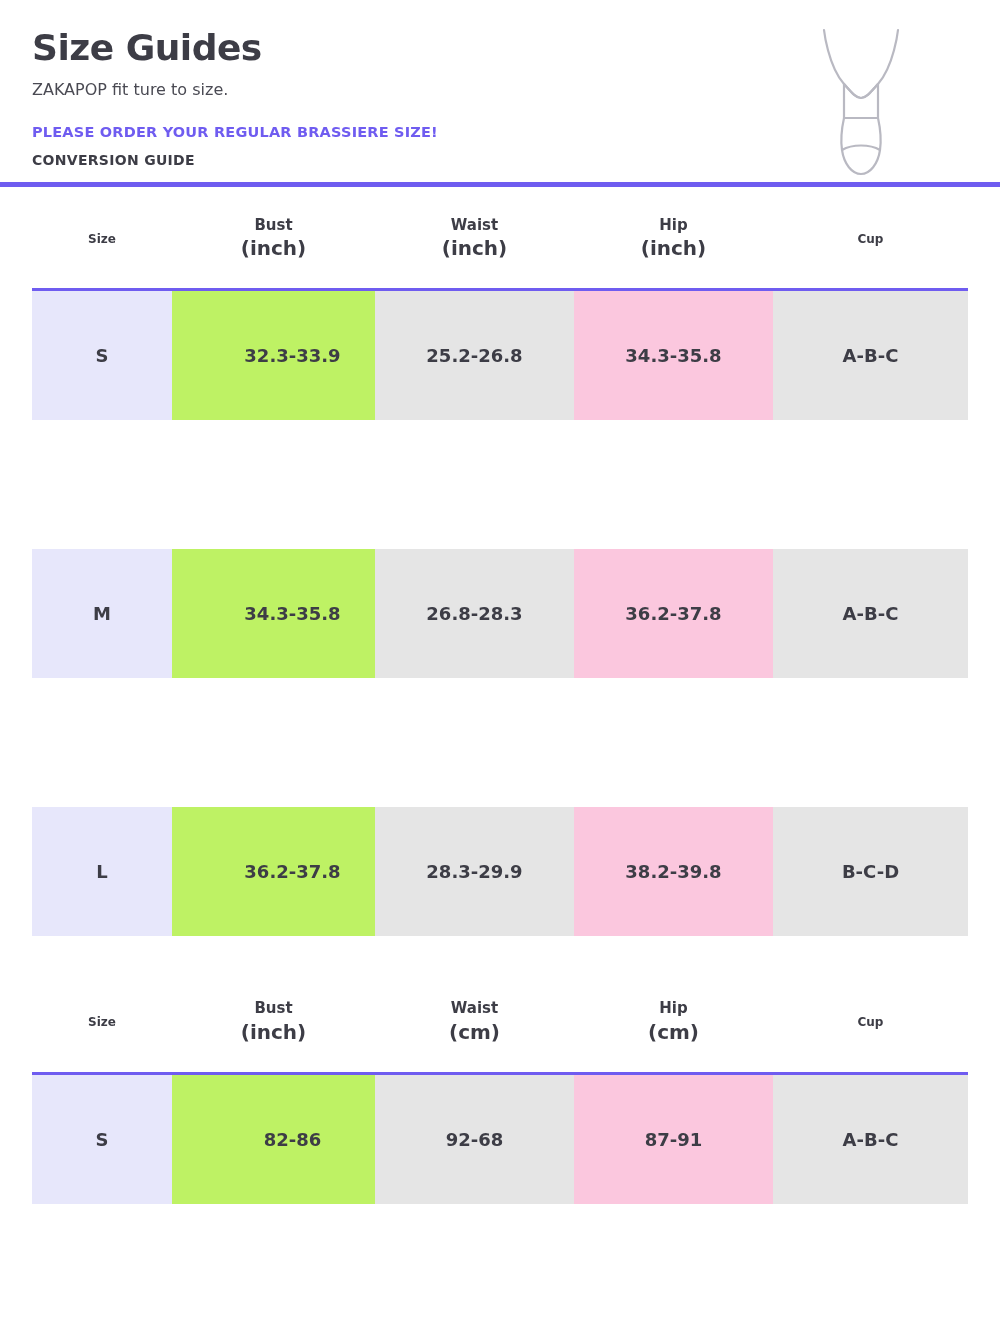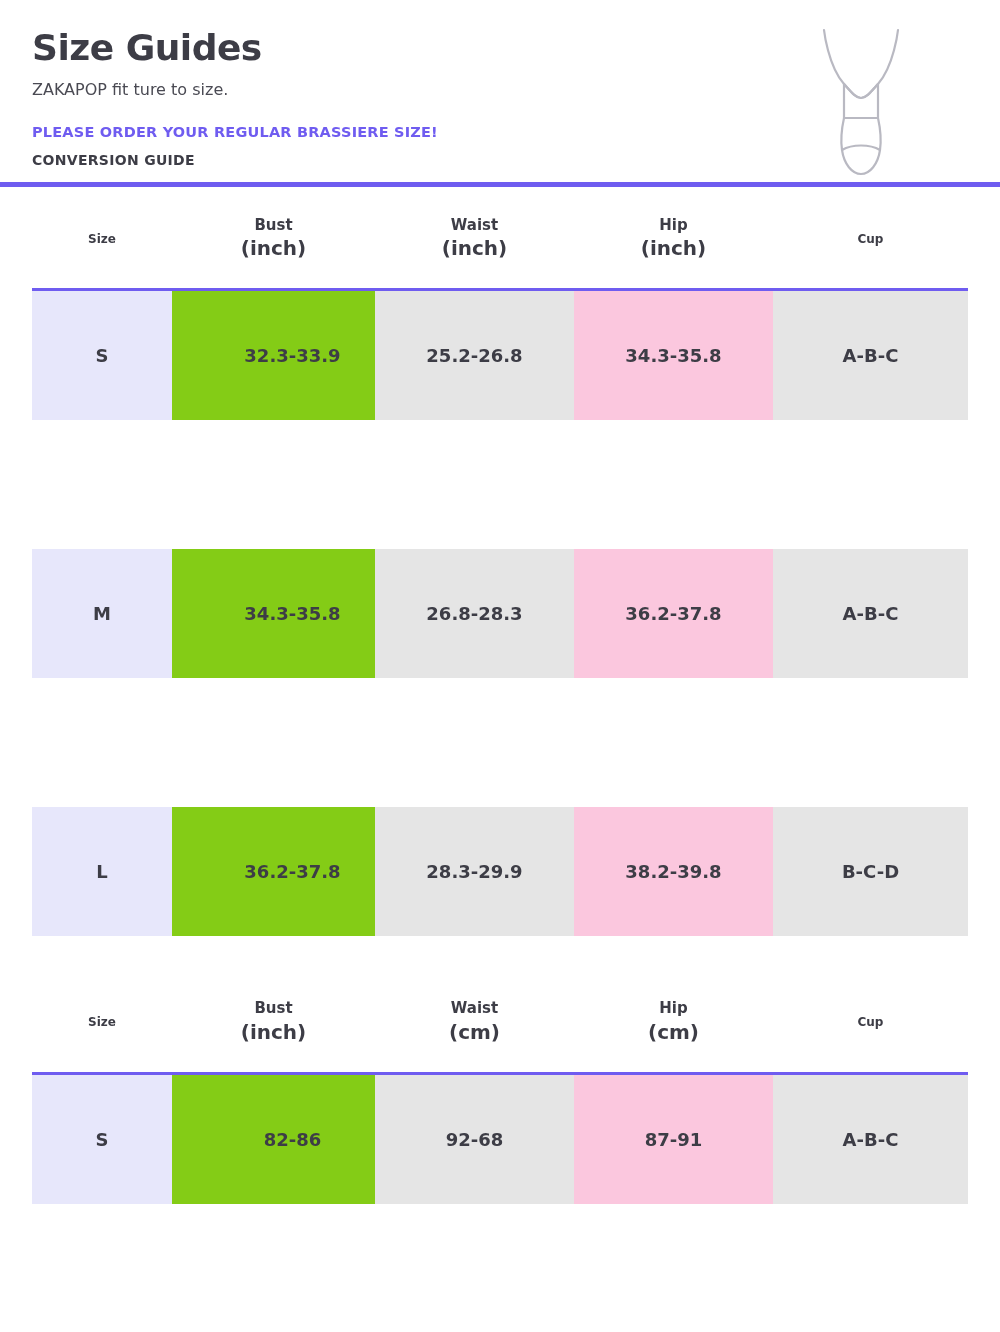--- a/index.html
+++ b/index.html
@@ -104,21 +104,21 @@
 
   table.size-table tbody td {
     height: 127px;
     text-align: center;
     vertical-align: middle;
     font-size: 18px;
     font-weight: bold;
     color: #3d3d46;
   }
   td.col-size  { background: #e7e7fb; }
-  td.col-bust  { background: #84cc16; padding-left: 39px; }
+  td.col-bust  { background: #bef264; padding-left: 39px; }
   td.col-waist { background: #e5e5e5; }
   td.col-hip   { background: #fbc7de; }
   td.col-cup   { background: #e5e5e5; }
 
   .spacer-row td {
     height: 12px;
     background: #ffffff;
   }
   .gap { height: 34px; }
 </style>

